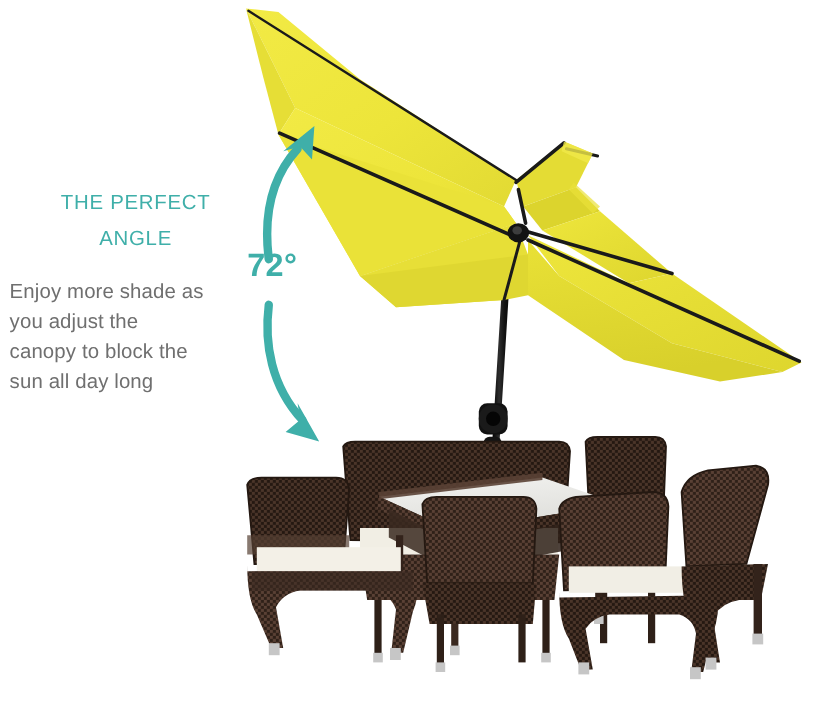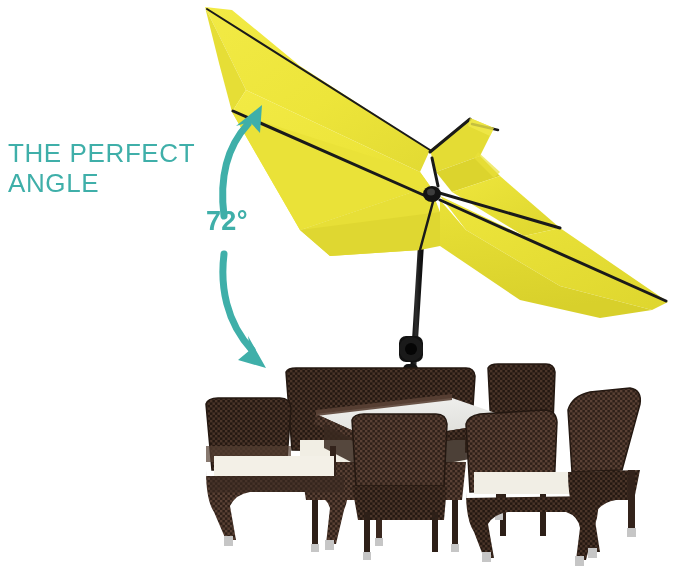--- a/index.html
+++ b/index.html
@@ -21,26 +21,27 @@
 
   
   .text-block {
     position: absolute;
     left: 8px;
     top: 138px;
     width: 210px;
   }
   .headline {
     color: #3FAFA9;
-    font-size: 26px;
+    font-size: 17px;
     line-height: 30px;
     font-weight: 400;
     letter-spacing: 0.6px;
-    margin: 0;
+    margin: 16px;
     white-space: pre-line;
+    text-align: center;
   }
   .subcopy {
     color: #6F6F6F;
     font-size: 17px;
     line-height: 25px;
     font-weight: 300;
     letter-spacing: 0.1px;
     margin: 14px 0 0 0;
     white-space: pre-line;
   }
@@ -260,20 +261,24 @@
         <rect x="588" y="548" width="9" height="10" fill="#C6C6C6"></rect>
         <rect x="628" y="470" width="7" height="60" fill="#33231B"></rect>
         <rect x="627" y="528" width="9" height="9" fill="#C6C6C6"></rect>
       </g>
     </g>
   </svg>
 
   <div class="text-block">
     <h1 class="headline">THE PERFECT
 ANGLE</h1>
+    <p class="subcopy">Enjoy more shade as
+you adjust the
+canopy to block the
+sun all day long</p>
   </div>
 
   <div class="angle-wrap">
     <svg width="110" height="295" viewBox="0 0 110 295">
 
       <path d="M26 128 C22 96 26 62 50 36" stroke="#3FAFA9" stroke-width="7" fill="none" stroke-linecap="round"></path>
       <path d="M64 17 L62 45 L52 34 L38 38 Z" fill="#3FAFA9"></path>
 
       <path d="M26 166 C22 198 28 234 54 262" stroke="#3FAFA9" stroke-width="7" fill="none" stroke-linecap="round"></path>
       <path d="M68 280 L40 272 L52 262 L50 248 Z" fill="#3FAFA9"></path>

